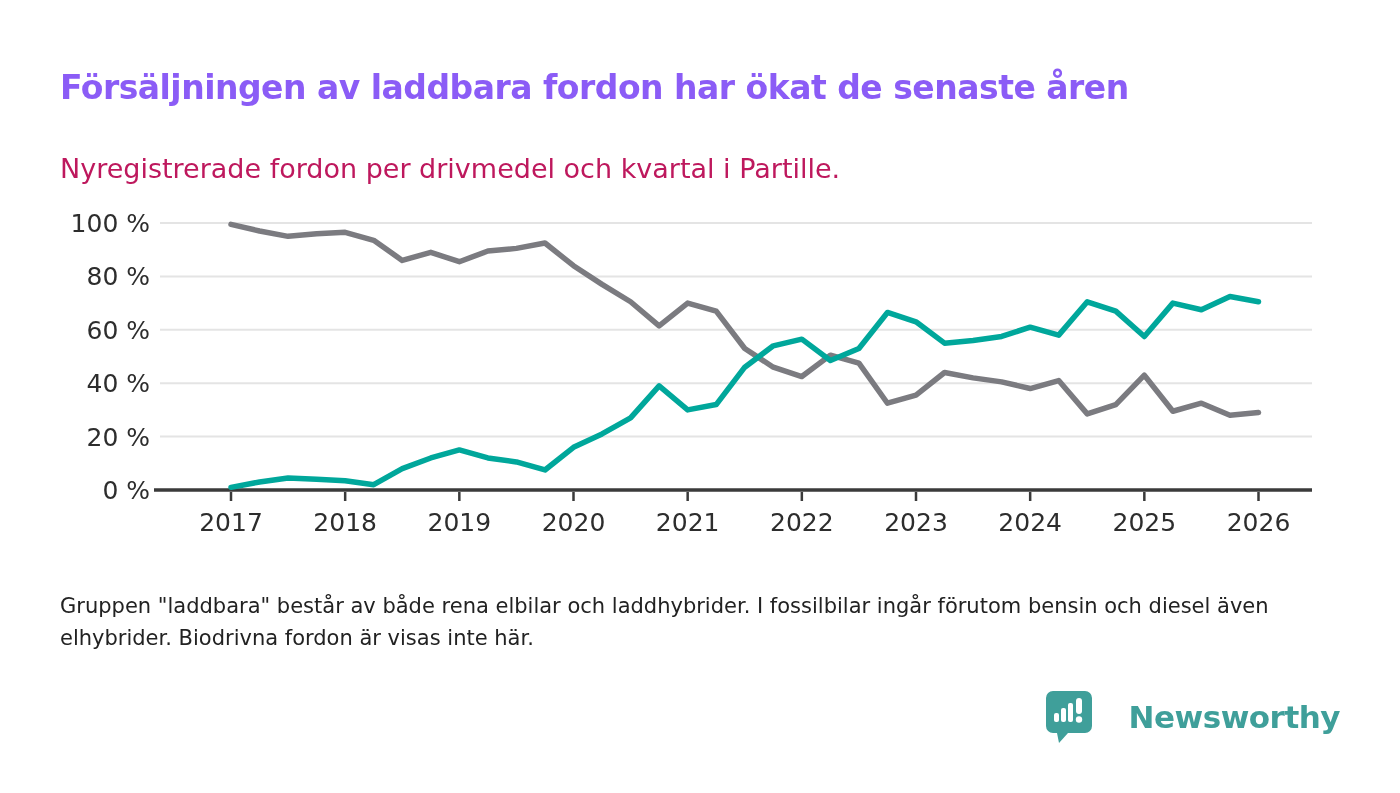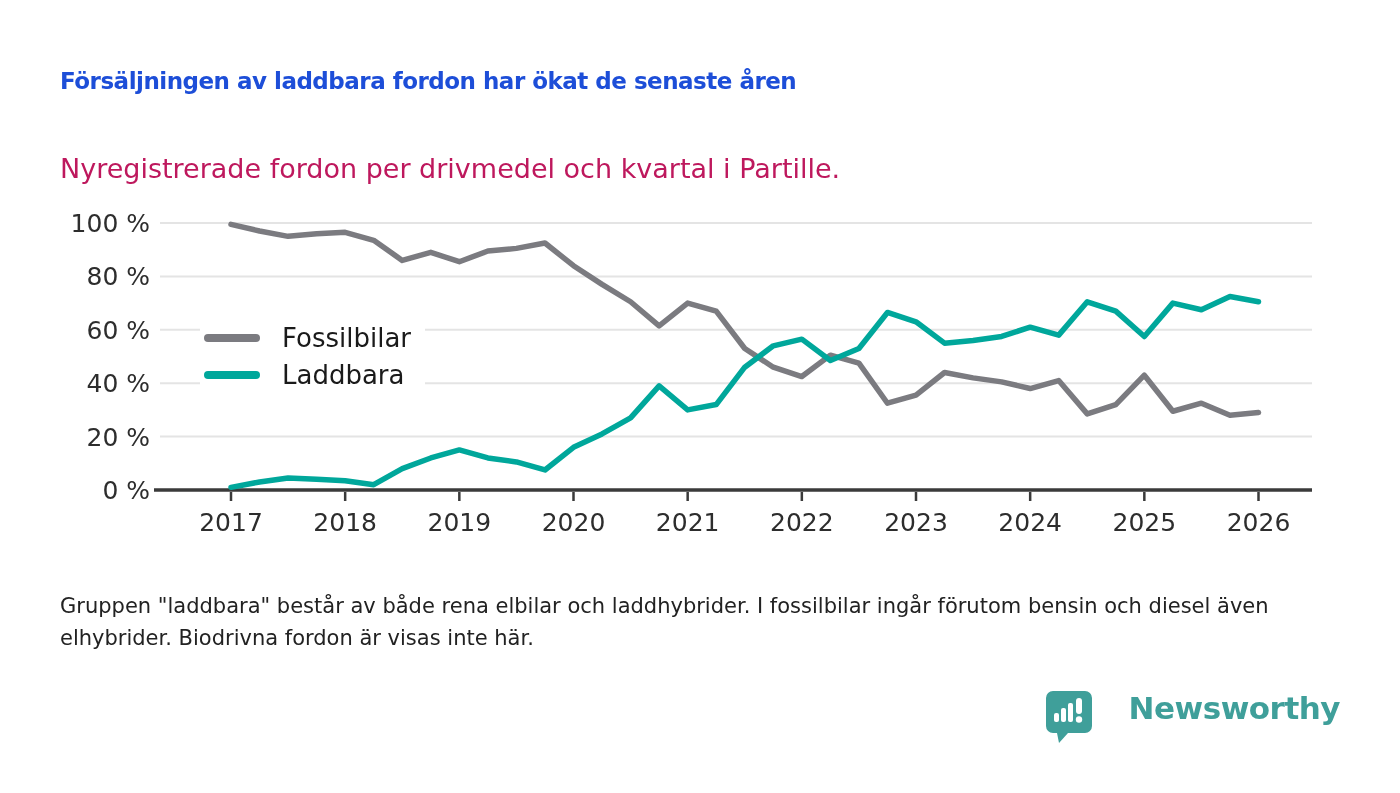--- a/index.html
+++ b/index.html
@@ -1,27 +1,27 @@
 <!DOCTYPE html>
 <html><head>
 <meta charset="utf-8">
 <style>
   html,body{margin:0;padding:0;background:#fff;}
   #page{position:relative;width:1400px;height:793px;background:#ffffff;overflow:hidden;
         font-family:"DejaVu Sans","Liberation Sans",sans-serif;color:#1a1a1a;}
-  #chart-title{position:absolute;left:60px;top:68px;font-size:23px;font-weight:bold;
-        letter-spacing:-0.5px;color:#1d4ed8;white-space:nowrap;}
+  #chart-title{position:absolute;left:60px;top:68px;font-size:33px;font-weight:bold;
+        letter-spacing:-0.5px;color:#8b5cf6;white-space:nowrap;}
   #chart-subtitle{position:absolute;left:60px;top:153px;font-size:27px;color:#be185d;white-space:nowrap;}
   #chart-svg{position:absolute;left:0;top:0;}
   #legend{position:absolute;left:200px;top:317px;background:#ffffff;padding:2px 14px 2px 4px;}
   .legend-row{display:flex;align-items:center;height:37px;}
   .legend-swatch{width:56px;height:8px;border-radius:4px;margin-right:22px;flex:0 0 auto;}
   .legend-label{font-size:26px;color:#1a1a1a;white-space:nowrap;}
   #footnote{position:absolute;left:60px;top:591px;width:1225px;font-size:21px;line-height:1.5;color:#222222;}
-  #logo{position:absolute;right:60px;top:690px;display:flex;align-items:flex-start;gap:24px;}
+  #logo{position:absolute;right:60px;top:690px;display:flex;align-items:center;gap:24px;}
   #logo-text{font-size:31px;font-weight:600;margin-left:12px;letter-spacing:-0.5px;}
 </style>
 </head>
 <body>
 
 <div id="page">
 
   <div id="chart-title">Försäljningen av laddbara fordon har ökat de senaste åren</div>
   <div id="chart-subtitle">Nyregistrerade fordon per drivmedel och kvartal i Partille.</div>
 
@@ -55,30 +55,20 @@
       <line x1="1030.1666666666667" y1="492" x2="1030.1666666666667" y2="501" stroke="#3a3a3a" stroke-width="2.5"></line>
       <text x="1030.1666666666667" y="531" text-anchor="middle" font-size="25" fill="#2d2d2d">2024</text>
       <line x1="1144.3333333333335" y1="492" x2="1144.3333333333335" y2="501" stroke="#3a3a3a" stroke-width="2.5"></line>
       <text x="1144.3333333333335" y="531" text-anchor="middle" font-size="25" fill="#2d2d2d">2025</text>
       <line x1="1258.5" y1="492" x2="1258.5" y2="501" stroke="#3a3a3a" stroke-width="2.5"></line>
       <text x="1258.5" y="531" text-anchor="middle" font-size="25" fill="#2d2d2d">2026</text>
       <polyline points="231,224.33499999999998 259.5416666666667,231.01 288.0833333333333,236.35000000000002 316.625,233.68 345.1666666666667,232.34500000000003 373.70833333333337,240.355 402.25,260.38 430.7916666666667,252.37 459.33333333333337,261.71500000000003 487.875,251.035 516.4166666666667,248.36499999999998 544.9583333333334,243.02499999999998 573.5,265.72 602.0416666666667,284.40999999999997 630.5833333333334,301.765 659.125,325.795 687.6666666666667,303.1 716.2083333333334,311.11 744.75,348.49 773.2916666666667,367.18 801.8333333333334,376.525 830.375,355.16499999999996 858.9166666666667,363.175 887.4583333333334,403.225 916,395.21500000000003 944.5416666666667,372.52 973.0833333333334,377.86 1001.625,381.865 1030.1666666666667,388.53999999999996 1058.7083333333335,380.53 1087.25,413.905 1115.7916666666667,404.56 1144.3333333333335,375.19 1172.875,411.235 1201.4166666666667,403.225 1229.9583333333335,415.24 1258.5,412.57" fill="none" stroke="#7b7b80" stroke-width="5.5" stroke-linejoin="round" stroke-linecap="round"></polyline>
       <polyline points="231,487.33 259.5416666666667,481.99 288.0833333333333,477.985 316.625,479.32 345.1666666666667,480.655 373.70833333333337,484.66 402.25,468.64 430.7916666666667,457.96 459.33333333333337,449.95 487.875,457.96 516.4166666666667,461.965 544.9583333333334,469.975 573.5,447.28 602.0416666666667,433.93 630.5833333333334,417.90999999999997 659.125,385.87 687.6666666666667,409.9 716.2083333333334,404.56 744.75,367.18 773.2916666666667,345.82 801.8333333333334,339.145 830.375,360.505 858.9166666666667,348.49 887.4583333333334,312.445 916,321.78999999999996 944.5416666666667,343.15 973.0833333333334,340.48 1001.625,336.475 1030.1666666666667,327.13 1058.7083333333335,335.14 1087.25,301.765 1115.7916666666667,311.11 1144.3333333333335,336.475 1172.875,303.1 1201.4166666666667,309.775 1229.9583333333335,296.425 1258.5,301.765" fill="none" stroke="#00a79b" stroke-width="5.5" stroke-linejoin="round" stroke-linecap="round"></polyline>
     </svg>
 
-  <div id="legend">
-    <div class="legend-row">
-      <span class="legend-swatch" style="background: rgb(123, 123, 128);"></span>
-      <span class="legend-label">Fossilbilar</span>
-    </div>
-    <div class="legend-row">
-      <span class="legend-swatch" style="background: rgb(0, 167, 155);"></span>
-      <span class="legend-label">Laddbara</span>
-    </div>
-  </div>
 
   <div id="footnote">Gruppen "laddbara" består av både rena elbilar och laddhybrider. I fossilbilar ingår förutom bensin och diesel även elhybrider. Biodrivna fordon är visas inte här.</div>
 
   <div id="logo">
     <svg width="48" height="54" viewBox="0 0 48 54">
       <path class="logo-fill" d="M8 1 h32 a7 7 0 0 1 7 7 v28 a7 7 0 0 1 -7 7 h-17 l-9 10 -2 -10 h-4 a7 7 0 0 1 -7 -7 v-28 a7 7 0 0 1 7 -7 z" fill="#3f9f9a"></path>
       <g fill="#ffffff">
         <rect x="9" y="23" width="5" height="9" rx="2"></rect>
         <rect x="16" y="18" width="5" height="14" rx="2"></rect>
         <rect x="23" y="13" width="5" height="19" rx="2"></rect>

